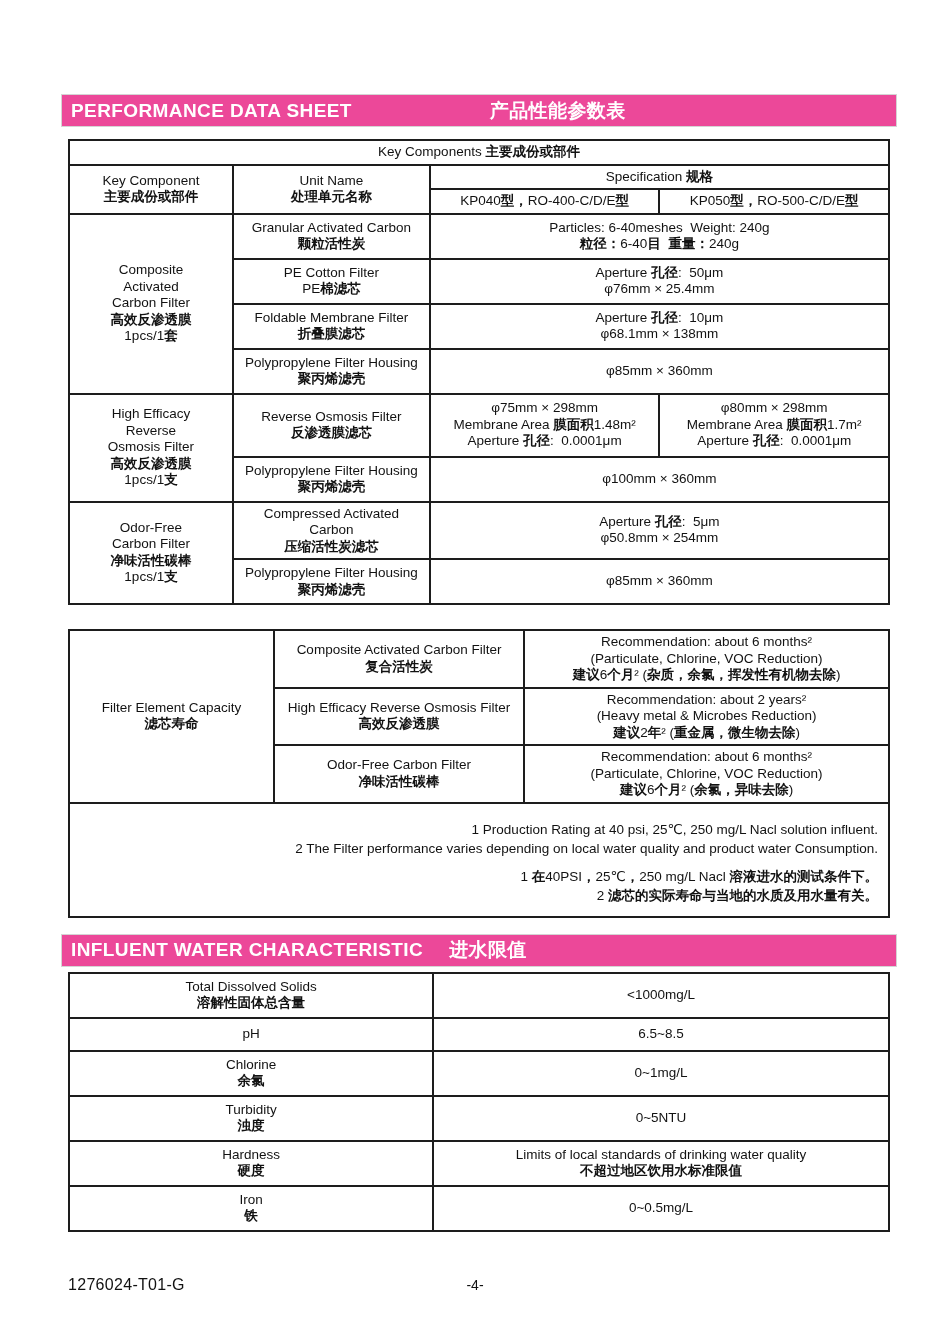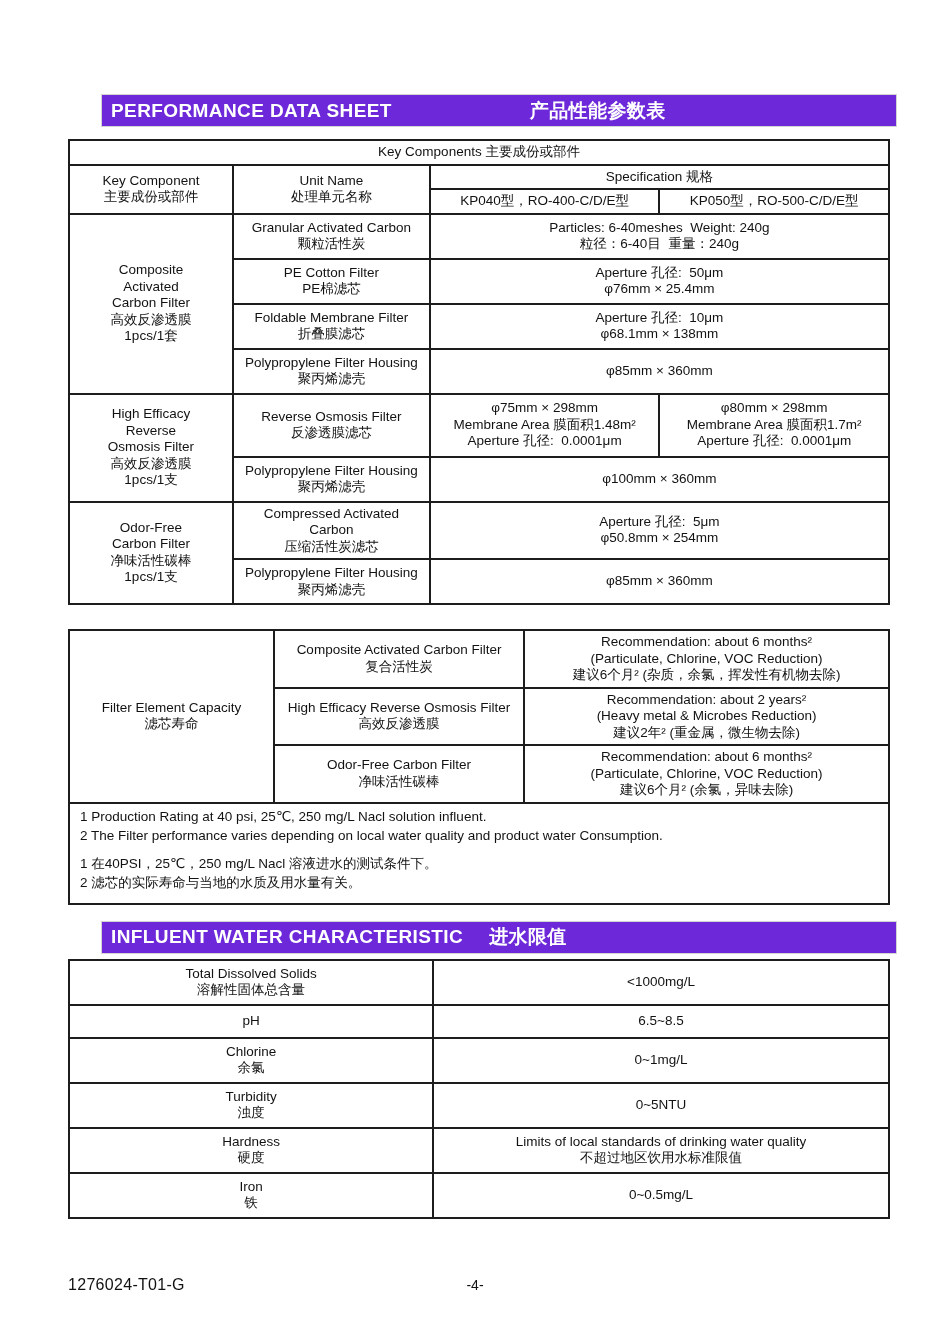--- a/index.html
+++ b/index.html
@@ -7,47 +7,47 @@
     width:950px; height:1343px; overflow:hidden; position:relative;
     background:#ffffff; color:#121212;
     font-family:"Liberation Sans","DejaVu Sans",sans-serif;
     -webkit-font-smoothing:antialiased;
   }
   .page { position:absolute; left:62px; top:95px; width:834px; }
 
   
   .bar {
     display:flex; align-items:center; height:31px;
-    background:#6d28d9; color:#ffffff;
+    background:#ec4899; color:#ffffff;
     font-weight:bold; font-size:19px; letter-spacing:0.4px;
-    padding-left:9px; box-shadow:0 0 0 1px #d4d4d4;margin-left:40px;
+    padding-left:9px; box-shadow:0 0 0 1px #d4d4d4;
   }
   #bar1 .bar-zh { margin-left:138px; }
   #bar2 .bar-zh { margin-left:26px; }
   #bar2 { margin-top:17px; }
 
   
   table { border-collapse:collapse; width:822px; margin-left:6px; table-layout:fixed; }
   td {
     border:2px solid #1d1d1d; text-align:center; vertical-align:middle;
     font-size:13.5px; line-height:16.5px; padding:3px 6px; word-wrap:break-word;
   }
-  .zh { font-weight:normal; }
+  .zh { font-weight:bold; }
   .line { white-space:pre-wrap; }
 
   #table1 { margin-top:13px; }
   #table1 tr.t-title  { height:24px; }
   #table1 tr.hdr-spec { height:19px; }
   #table1 tr.hdr-mod  { height:22px; }
   #table1 tr.r        { height:45px; }
   #table1 tr.r-tall   { height:63px; }
 
   #table2 { margin-top:24px; }
   #table2 tr.r { height:56px; }
-  td.foot-cell { text-align:left; padding:3px 10px 11px; }
+  td.foot-cell { text-align:right; padding:16px 10px 11px; }
   td.foot-cell .line { line-height:19px; }
   .fgap { height:9px; }
 
   #table3 { margin-top:6px; }
   #table3 tr.r       { height:45px; }
   #table3 tr.r-short { height:33px;padding-left:13px; }
 
   
   .doc-code { position:absolute; left:68px; top:1276px; font-size:16px; letter-spacing:0.3px; }
   .page-num { position:absolute; left:0; top:1277px; width:950px; text-align:center; font-size:14px; }

